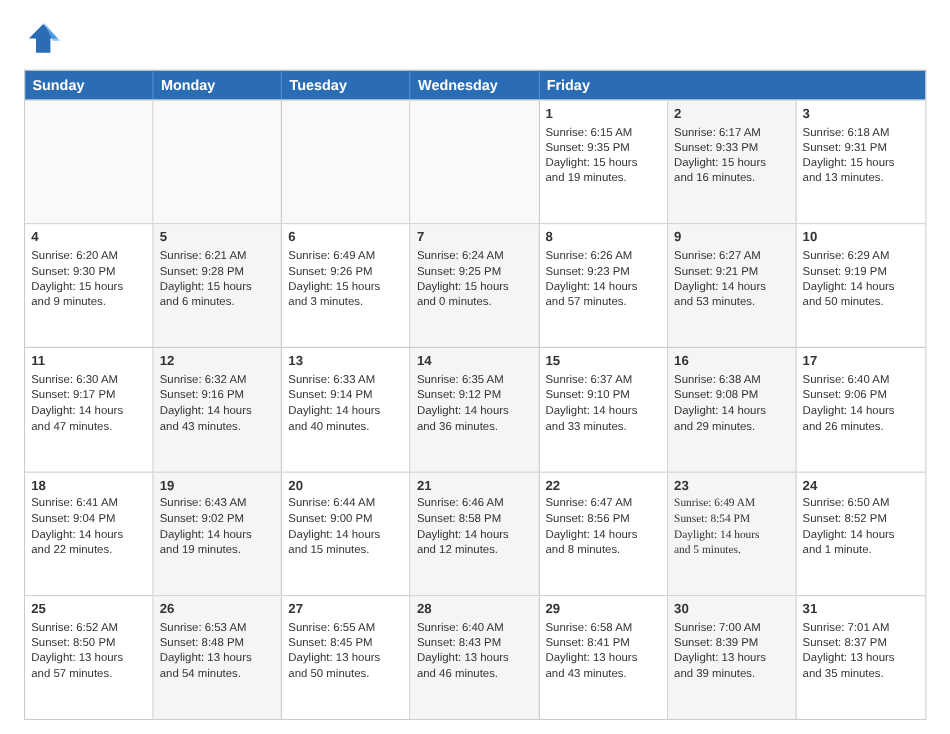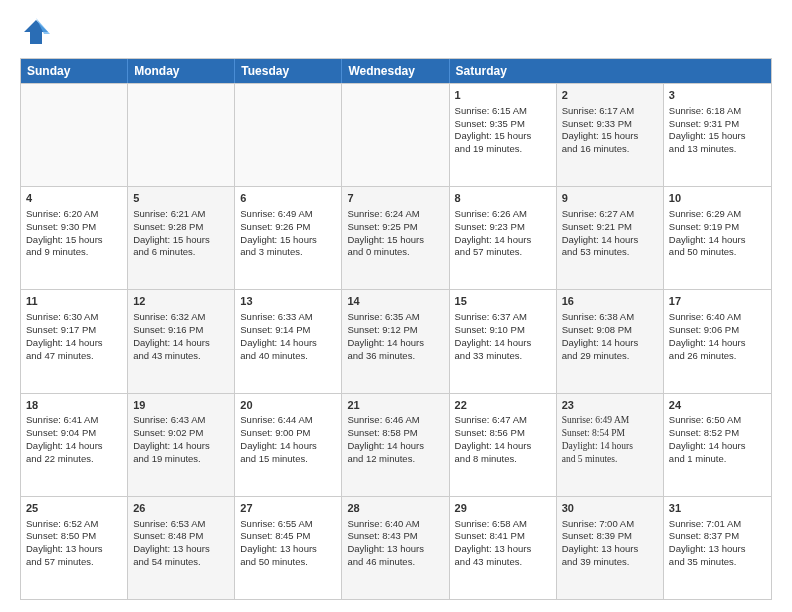--- a/index.html
+++ b/index.html
@@ -128,21 +128,21 @@
       <div class="location"></div>
     </div>
   </div>
 
   <div class="calendar">
     <div class="cal-header" id="cal-header">
         <div class="cal-header-cell">Sunday</div>
         <div class="cal-header-cell">Monday</div>
         <div class="cal-header-cell">Tuesday</div>
         <div class="cal-header-cell">Wednesday</div>
-        <div class="cal-header-cell">Saturday</div>
+        <div class="cal-header-cell">Friday</div>
       </div>
     <div class="cal-body" id="cal-body">
         <div class="cal-row">
           <div class="cal-cell empty"></div>
           <div class="cal-cell empty"></div>
           <div class="cal-cell empty"></div>
           <div class="cal-cell empty"></div>
           <div class="cal-cell"><span class="day-num">1</span><span style="white-space: pre-line;">Sunrise: 6:15 AM
 Sunset: 9:35 PM
 Daylight: 15 hours

